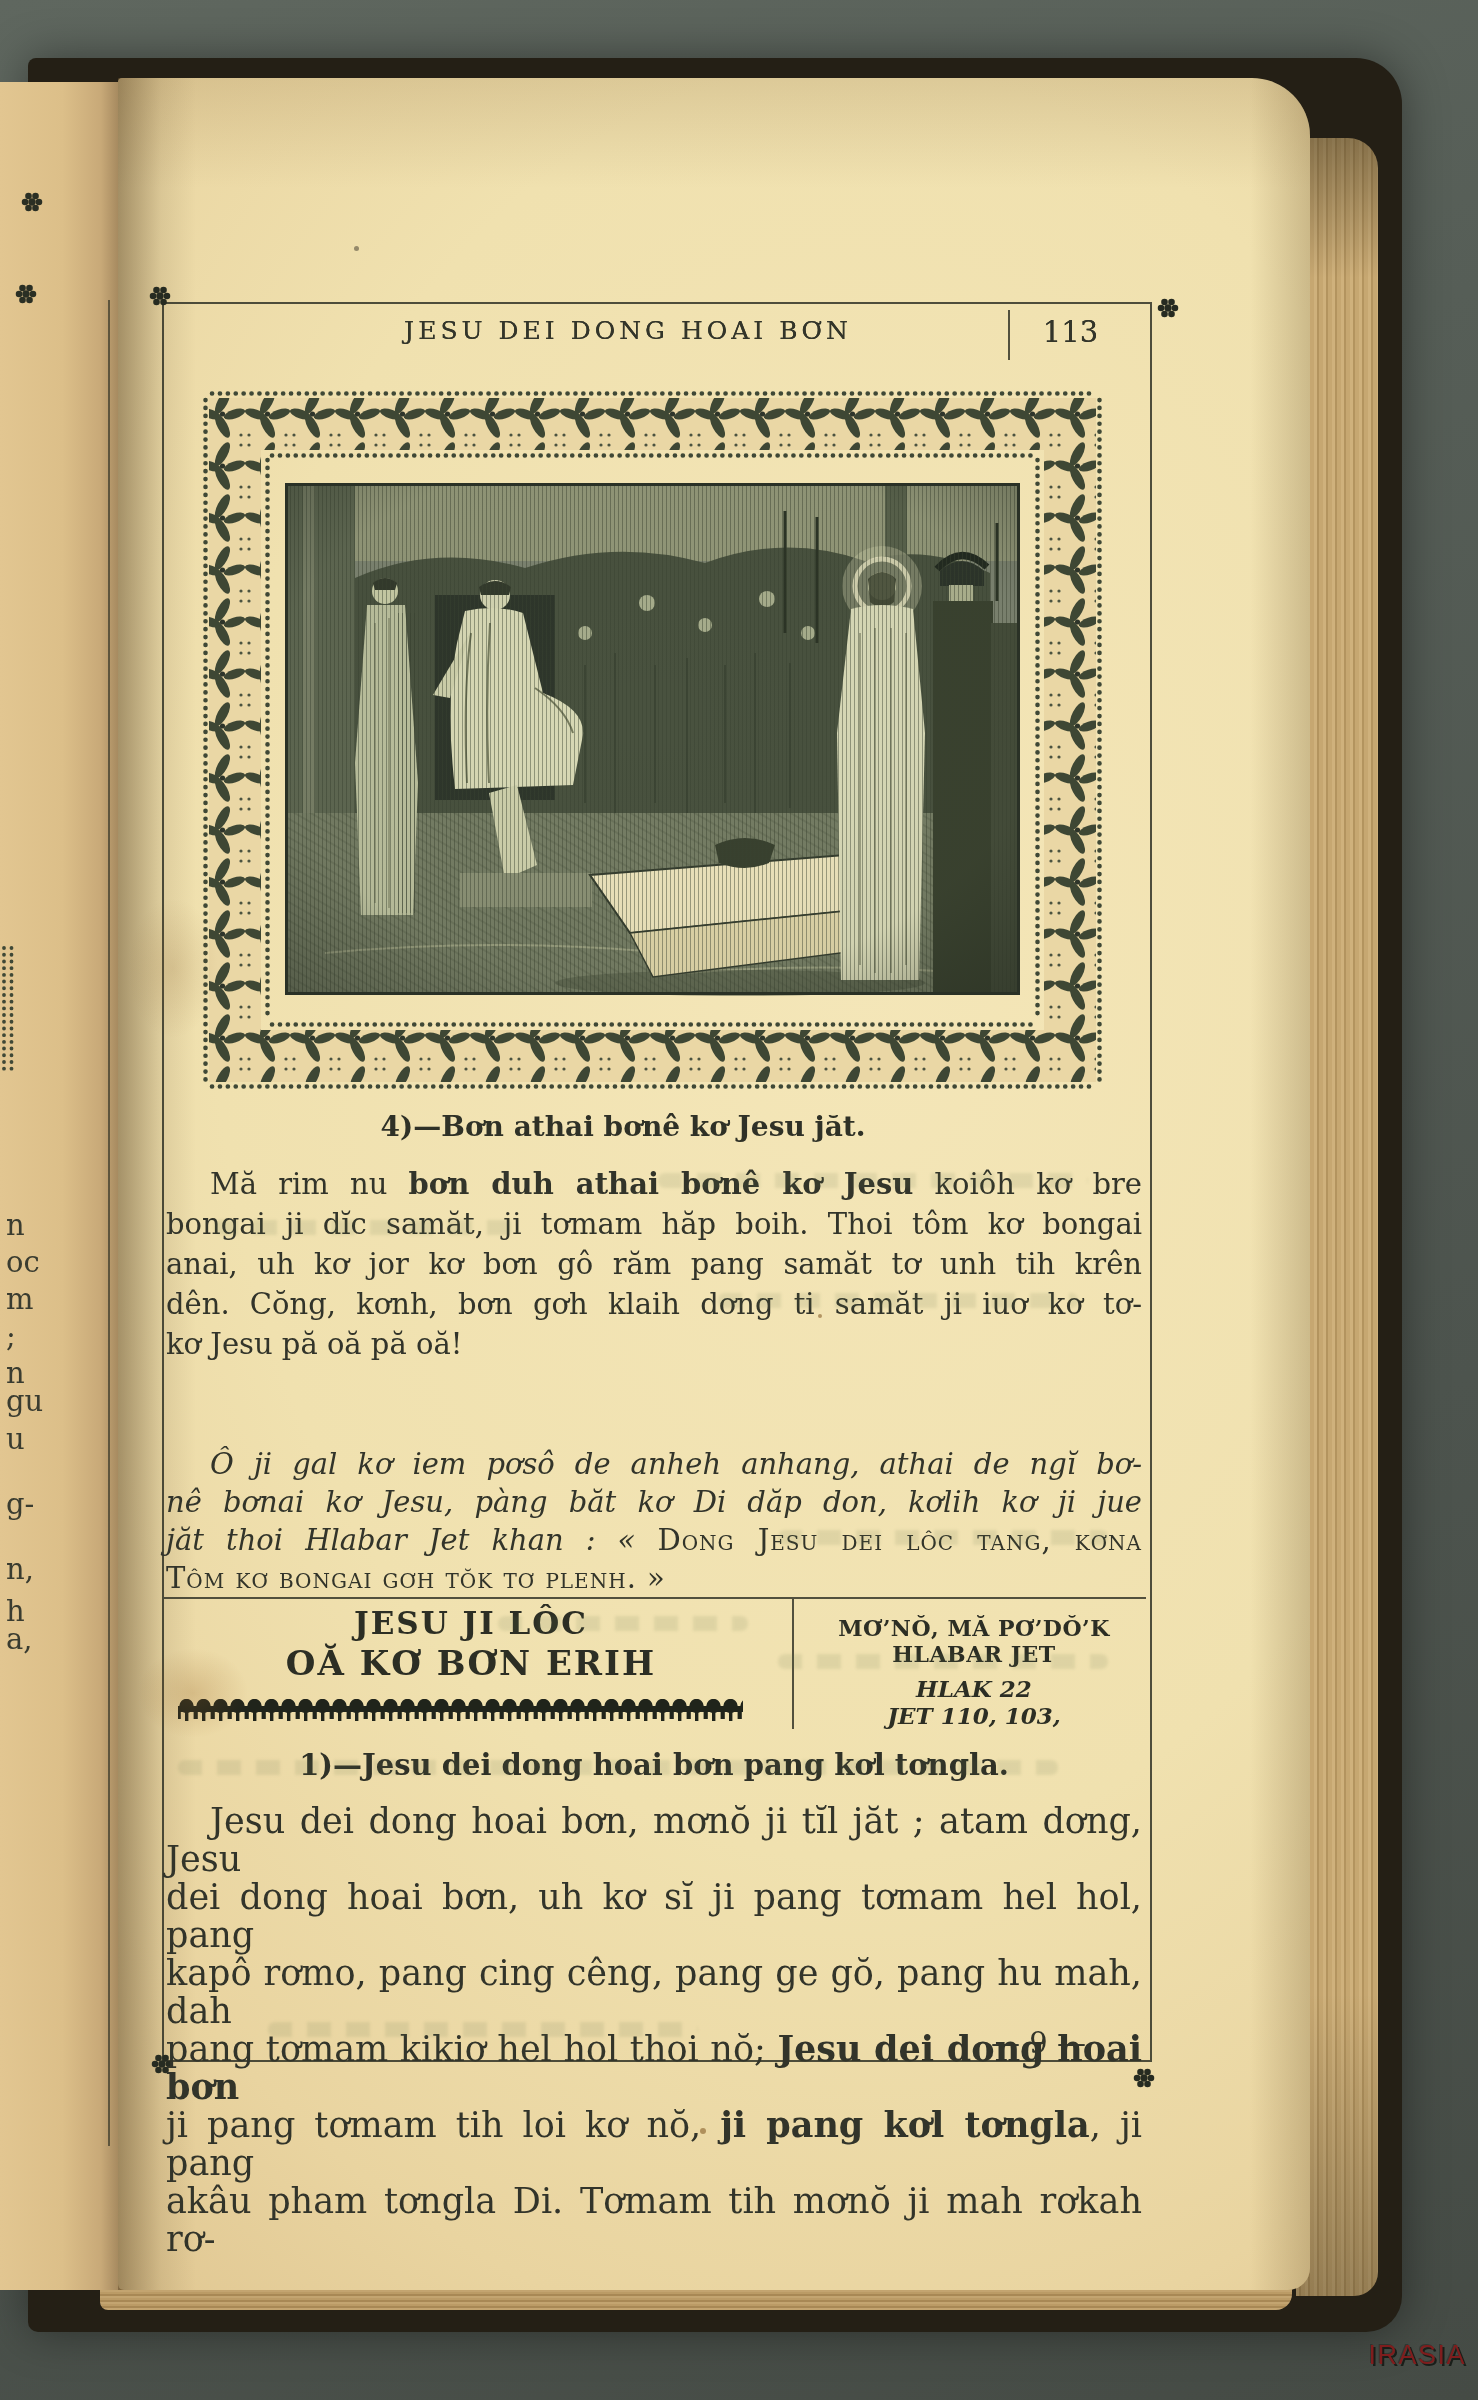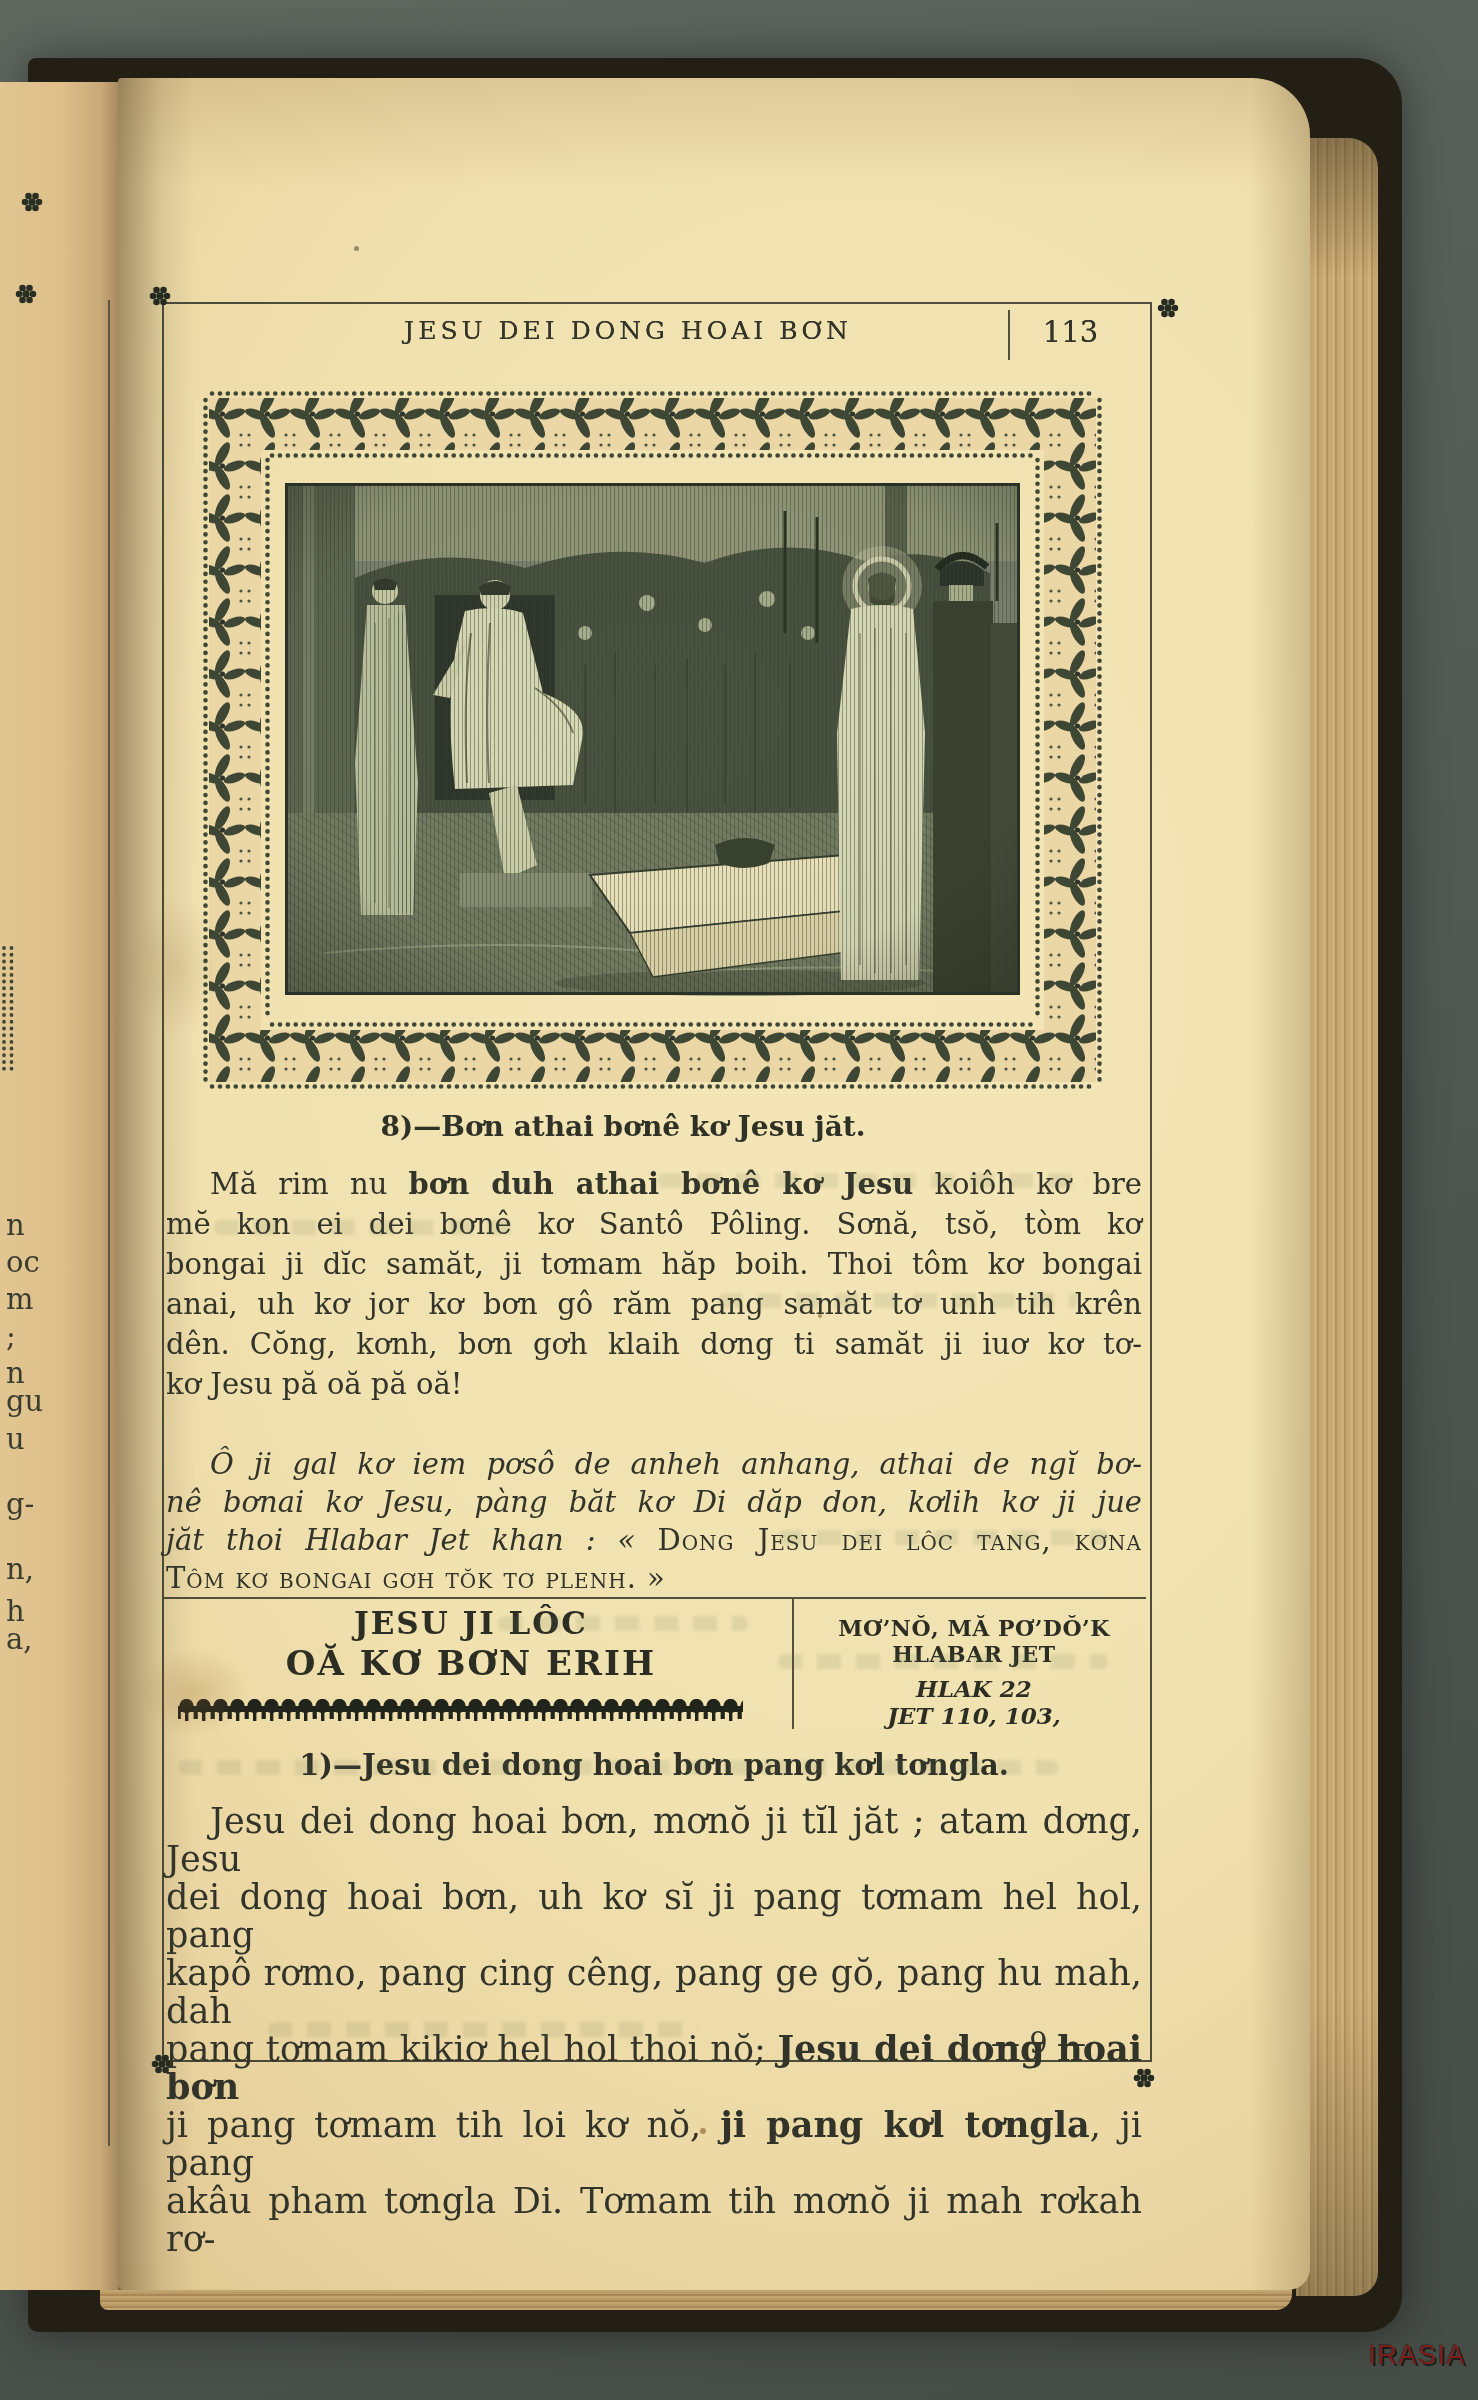--- a/index.html
+++ b/index.html
@@ -285,25 +285,24 @@
       <rect x="648" y="118" width="60" height="394" fill="#3a422f"></rect>
       <rect x="706" y="140" width="29" height="372" fill="#454d3a"></rect>
       <path d="M500 28 V150 M532 34 V160 M712 40 V118" stroke="#2c3426" stroke-width="3" fill="none"></path>
 
       <rect width="735" height="512" fill="url(#hv)"></rect>
       <rect width="735" height="512" fill="url(#vig)"></rect>
       <rect x="1.5" y="1.5" width="732" height="509" fill="none" stroke="#2a3126" stroke-width="3"></rect>
     </g>
   </svg>
 
-  <div class="caption">8)—Bơn athai bơnê kơ Jesu jăt.</div>
+  <div class="caption">4)—Bơn athai bơnê kơ Jesu jăt.</div>
 
   <div class="txt p1">
       <div class="tline ind"><span>Mă rim nu </span><span class="seg-b">bơn duh athai bơnê kơ Jesu</span><span> koiôh kơ bre</span></div>
-      <div class="tline"><span>mĕ kon ei dei bơnê kơ Santô Pôling. Sơnă, tsŏ, tòm kơ</span></div>
       <div class="tline"><span>bongai ji dĭc samăt, ji tơmam hăp boih. Thoi tôm kơ bongai</span></div>
       <div class="tline"><span>anai, uh kơ jor kơ bơn gô răm pang samăt tơ unh tih krên</span></div>
       <div class="tline"><span>dên. Cŏng, kơnh, bơn gơh klaih dơng ti samăt ji iuơ kơ tơ-</span></div>
       <div class="tline last"><span>kơ Jesu pă oă pă oă!</span></div>
     </div>
   <div class="txt p2">
       <div class="tline ind"><span>Ô ji gal kơ iem pơsô de anheh anhang, athai de ngĭ bơ-</span></div>
       <div class="tline"><span>nê bơnai kơ Jesu, pàng băt kơ Di dăp don, kơlih kơ ji jue</span></div>
       <div class="tline"><span>jăt thoi Hlabar Jet khan : « </span><span class="seg-sc">Dong Jesu dei lôc tang, kơna</span></div>
       <div class="tline last"><span class="seg-sc">Tôm kơ bongai gơh tŏk tơ plenh. »</span></div>

